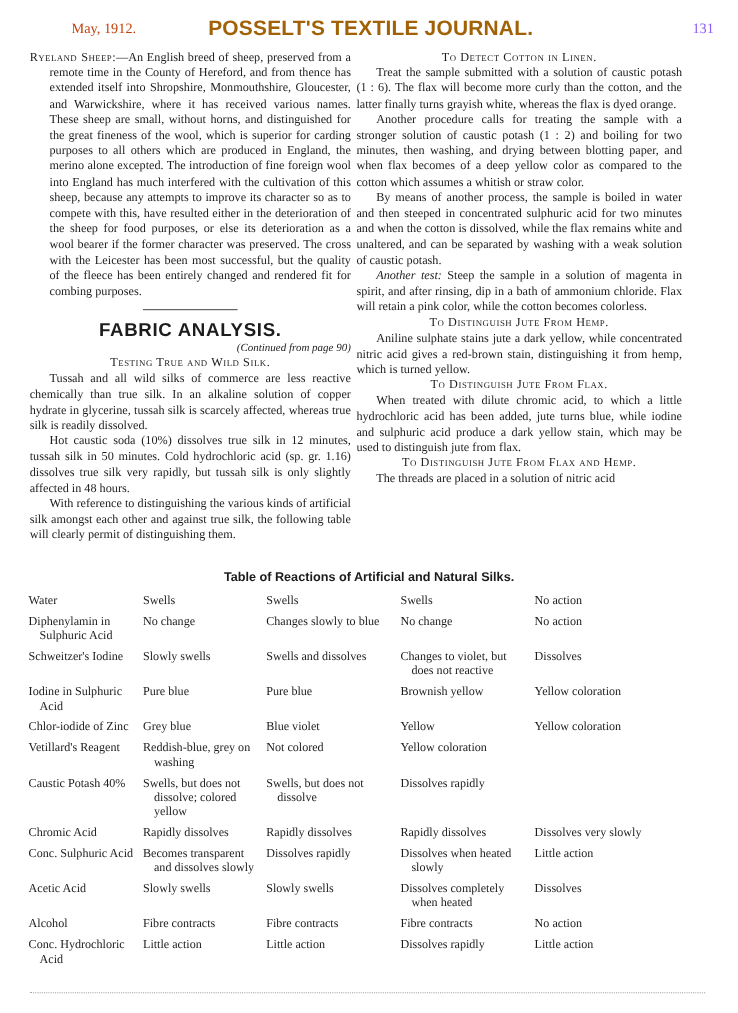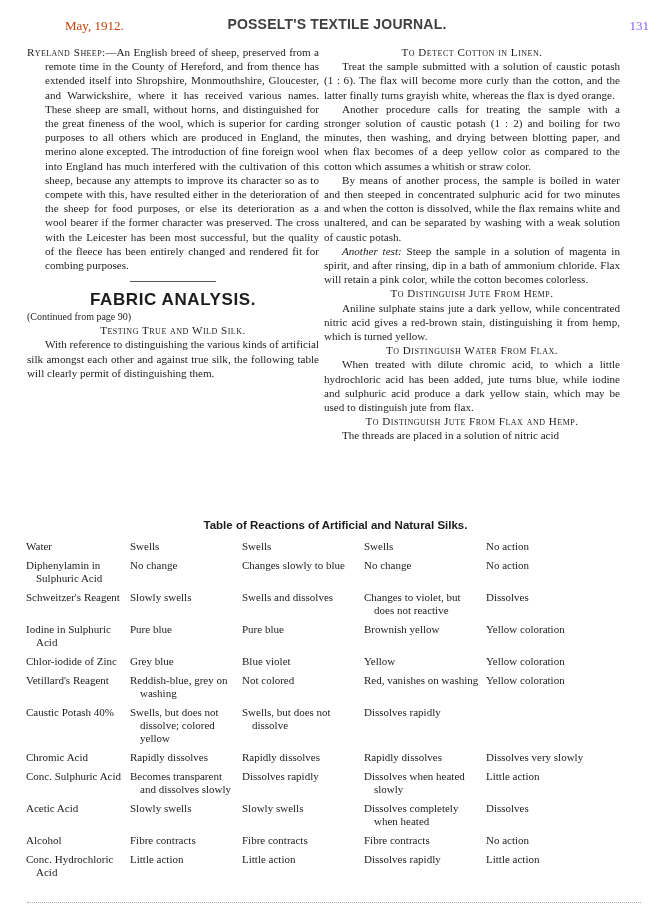--- a/index.html
+++ b/index.html
@@ -1,31 +1,31 @@
 <!DOCTYPE html>
 <html><head>
 <meta charset="utf-8">
 <style>
   html,body{margin:0;padding:0;background:#fff;}
   body{width:671px;height:921px;overflow:hidden;position:relative;color:#1c1c1c;font-family:"Liberation Serif","DejaVu Serif",serif;}
   .header{position:absolute;top:16px;left:25px;right:22px;height:20px;font-size:13px;}
   .header .date{position:absolute;left:0;top:2px;color:#c2410c;margin-left:40px;}
-  .header .title{position:absolute;left:0;right:0;text-align:center;top:0;font-family:"Liberation Sans","DejaVu Sans",sans-serif;font-weight:bold;font-size:14px;letter-spacing:0.2px;color:#404040;}
+  .header .title{position:absolute;left:0;right:0;text-align:center;top:0;font-family:"Liberation Sans","DejaVu Sans",sans-serif;font-weight:bold;font-size:19px;letter-spacing:0.2px;color:#a16207;}
   .header .pnum{position:absolute;right:0;top:2px;color:#8b5cf6;}
   .col{position:absolute;font-size:11.1px;line-height:14.2px;text-align:justify;}
   .col.left{left:27px;top:45px;width:292px;}
   .col.right{left:324px;top:45px;width:296px;}
   p{margin:0;}
   .indent{text-indent:18px;}
   .hang{padding-left:18px;text-indent:-18px;}
   .sc{font-variant:small-caps;letter-spacing:0.4px;}
   .subhead{text-align:center;font-variant:small-caps;letter-spacing:0.5px;margin:0 0 0 0;}
   .rule{width:86px;height:1px;background:#555;margin:9px auto 8px;}
   .fa-title{text-align:center;font-family:"Liberation Sans","DejaVu Sans",sans-serif;font-weight:bold;font-size:17px;letter-spacing:0.6px;line-height:20px;margin-top:2px;}
-  .cont{text-align:left;font-size:10px;line-height:13px;}
+  .cont{text-align:right;font-style:italic;font-size:10px;line-height:13px;}
   .tbl-title{position:absolute;top:519px;left:0;right:0;text-align:center;font-family:"Liberation Sans","DejaVu Sans",sans-serif;font-weight:bold;font-size:11.5px;}
   .tbl{position:absolute;top:540px;left:24px;width:634px;font-size:11px;line-height:13px;}
   .tbl .thead,.tbl .trow{display:grid;grid-template-columns:104px 112px 122px 122px 174px;}
   .tbl .thead{font-variant:small-caps;letter-spacing:0.6px;color:#333;margin-bottom:4px;}
   .tbl .thead div{text-align:center;}
   .tbl .trow{margin-bottom:6px;}
   .tbl .trow div{padding-left:2px;padding-right:3px;}
   .tbl .trow div.cell-hang{padding-left:12px;text-indent:-10px;}
   .footline{position:absolute;top:902px;left:27px;right:30px;height:1px;border-top:1px dotted #aaa;}
 </style>
@@ -37,32 +37,34 @@
   <span class="title">POSSELT'S TEXTILE JOURNAL.</span>
   <span class="pnum">131</span>
 </div>
 
 <div class="col left">
   <p class="hang"><span class="sc">Ryeland Sheep:</span><span>—An English breed of sheep, preserved from a remote time in the County of Hereford, and from thence has extended itself into Shropshire, Monmouthshire, Gloucester, and Warwickshire, where it has received various names. These sheep are small, without horns, and distinguished for the great fineness of the wool, which is superior for carding purposes to all others which are produced in England, the merino alone excepted. The introduction of fine foreign wool into England has much interfered with the cultivation of this sheep, because any attempts to improve its character so as to compete with this, have resulted either in the deterioration of the sheep for food purposes, or else its deterioration as a wool bearer if the former character was preserved. The cross with the Leicester has been most successful, but the quality of the fleece has been entirely changed and rendered fit for combing purposes.</span></p>
   <div class="rule"></div>
   <div class="fa-title">FABRIC ANALYSIS.</div>
   <div class="cont">(Continued from page 90)</div>
   <div class="subhead">Testing True and Wild Silk.</div>
+  <p class="indent">Tussah and all wild silks of commerce are less reactive chemically than true silk. In an alkaline solution of copper hydrate in glycerine, tussah silk is scarcely affected, whereas true silk is readily dissolved.</p>
+  <p class="indent">Hot caustic soda (10%) dissolves true silk in 12 minutes, tussah silk in 50 minutes. Cold hydrochloric acid (sp. gr. 1.16) dissolves true silk very rapidly, but tussah silk is only slightly affected in 48 hours.</p>
   <p class="indent">With reference to distinguishing the various kinds of artificial silk amongst each other and against true silk, the following table will clearly permit of distinguishing them.</p>
 </div>
 
 <div class="col right">
   <div class="subhead">To Detect Cotton in Linen.</div>
   <p class="indent">Treat the sample submitted with a solution of caustic potash (1 : 6). The flax will become more curly than the cotton, and the latter finally turns grayish white, whereas the flax is dyed orange.</p>
   <p class="indent">Another procedure calls for treating the sample with a stronger solution of caustic potash (1 : 2) and boiling for two minutes, then washing, and drying between blotting paper, and when flax becomes of a deep yellow color as compared to the cotton which assumes a whitish or straw color.</p>
   <p class="indent">By means of another process, the sample is boiled in water and then steeped in concentrated sulphuric acid for two minutes and when the cotton is dissolved, while the flax remains white and unaltered, and can be separated by washing with a weak solution of caustic potash.</p>
   <p class="indent"><i>Another test:</i><span> Steep the sample in a solution of magenta in spirit, and after rinsing, dip in a bath of ammonium chloride. Flax will retain a pink color, while the cotton becomes colorless.</span></p>
   <div class="subhead">To Distinguish Jute From Hemp.</div>
   <p class="indent">Aniline sulphate stains jute a dark yellow, while concentrated nitric acid gives a red-brown stain, distinguishing it from hemp, which is turned yellow.</p>
-  <div class="subhead">To Distinguish Water From Flax.</div>
+  <div class="subhead">To Distinguish Jute From Flax.</div>
   <p class="indent">When treated with dilute chromic acid, to which a little hydrochloric acid has been added, jute turns blue, while iodine and sulphuric acid produce a dark yellow stain, which may be used to distinguish jute from flax.</p>
   <div class="subhead">To Distinguish Jute From Flax and Hemp.</div>
   <p class="indent">The threads are placed in a solution of nitric acid</p>
 </div>
 
 <div class="tbl-title">Table of Reactions of Artificial and Natural Silks.</div>
 
 <div class="tbl">
   <div id="tbody">
       <div class="trow">
@@ -73,21 +75,21 @@
         <div class="cell-hang">No action</div>
       </div>
       <div class="trow">
         <div class="cell-hang">Diphenylamin in Sulphuric Acid</div>
         <div class="cell-hang">No change</div>
         <div class="cell-hang">Changes slowly to blue</div>
         <div class="cell-hang">No change</div>
         <div class="cell-hang">No action</div>
       </div>
       <div class="trow">
-        <div class="cell-hang">Schweitzer's Reagent</div>
+        <div class="cell-hang">Schweitzer's Iodine</div>
         <div class="cell-hang">Slowly swells</div>
         <div class="cell-hang">Swells and dissolves</div>
         <div class="cell-hang">Changes to violet, but does not reactive</div>
         <div class="cell-hang">Dissolves</div>
       </div>
       <div class="trow">
         <div class="cell-hang">Iodine in Sulphuric Acid</div>
         <div class="cell-hang">Pure blue</div>
         <div class="cell-hang">Pure blue</div>
         <div class="cell-hang">Brownish yellow</div>
@@ -97,21 +99,20 @@
         <div class="cell-hang">Chlor-iodide of Zinc</div>
         <div class="cell-hang">Grey blue</div>
         <div class="cell-hang">Blue violet</div>
         <div class="cell-hang">Yellow</div>
         <div class="cell-hang">Yellow coloration</div>
       </div>
       <div class="trow">
         <div class="cell-hang">Vetillard's Reagent</div>
         <div class="cell-hang">Reddish-blue, grey on washing</div>
         <div class="cell-hang">Not colored</div>
-        <div class="cell-hang">Red, vanishes on washing</div>
         <div class="cell-hang">Yellow coloration</div>
       </div>
       <div class="trow">
         <div class="cell-hang">Caustic Potash 40%</div>
         <div class="cell-hang">Swells, but does not dissolve; colored yellow</div>
         <div class="cell-hang">Swells, but does not dissolve</div>
         <div class="cell-hang">Dissolves rapidly</div>
       </div>
       <div class="trow">
         <div class="cell-hang">Chromic Acid</div>

